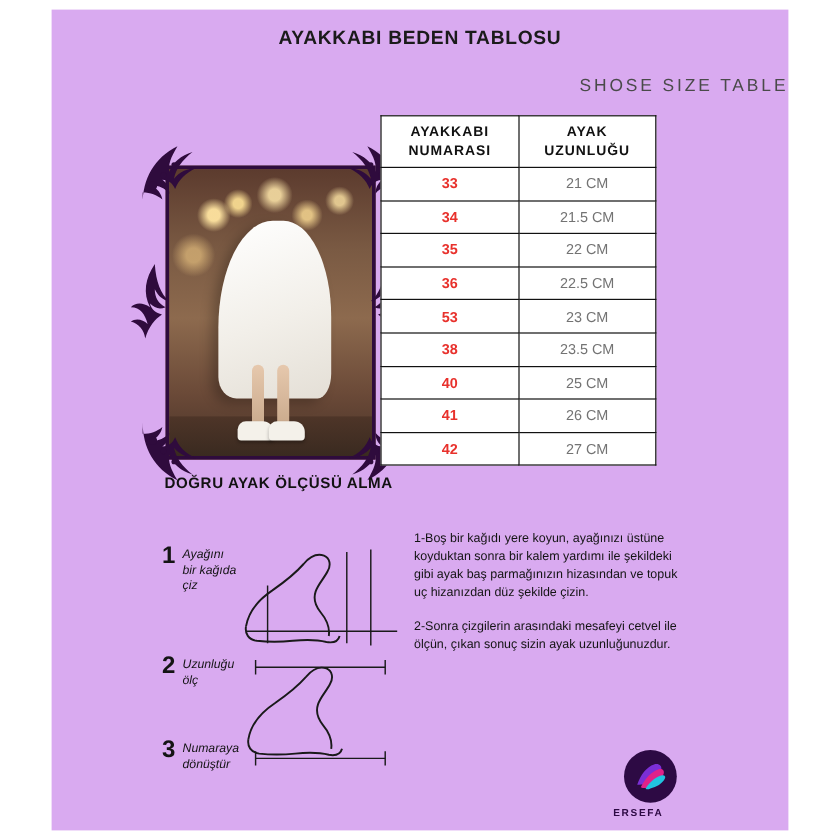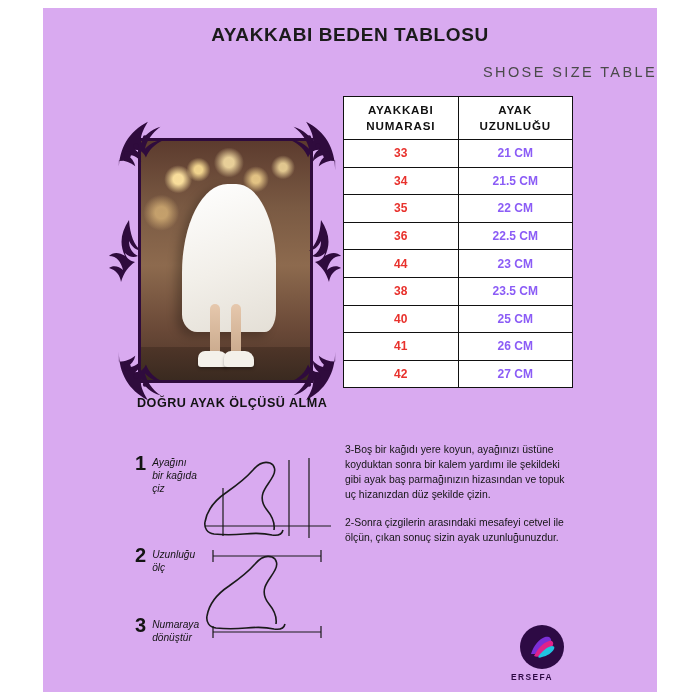--- a/index.html
+++ b/index.html
@@ -28,21 +28,21 @@
     background: #d9aaf0;
   }
 
   
   .title {
     position: absolute;
     left: 0;
     top: 16px;
     width: 614px;
     text-align: center;
-    font-size: 19px;
+    font-size: 16px;
     font-weight: bold;
     letter-spacing: 0.6px;
     color: #1b1b1b;
   }
   .subtitle {
     position: absolute;
     left: 0;
     top: 56px;
     width: 614px;
     text-align: right;
@@ -125,21 +125,21 @@
   .orn-tl { left: 72px;  top: 108px; }
   .orn-tr { left: 238px; top: 108px; transform: scaleX(-1); }
   .orn-bl { left: 72px;  top: 340px; transform: scaleY(-1); }
   .orn-br { left: 238px; top: 340px; transform: scale(-1,-1); }
   .orn-ml { left: 66px;  top: 210px; width: 40px; height: 80px; }
   .orn-mr { left: 258px; top: 210px; width: 40px; height: 80px; transform: scaleX(-1); }
 
   
   .table-wrap {
     position: absolute;
-    left: 300px;
+    left: 274px;
     top: 88px;
     width: 252px;
   }
   table.size-table {
     border-collapse: collapse;
     width: 230px;
     background: #ffffff;
     table-layout: fixed;
   }
   table.size-table th, table.size-table td {
@@ -156,22 +156,22 @@
     letter-spacing: 0.8px;
     color: #111;
     line-height: 1.35;
   }
   td.size-col {
     color: #e8312c;
     font-weight: bold;
     font-size: 14.5px;
   }
   td.len-col {
-    color: #8b5cf6;
-    font-weight: bold;
+    color: #737373;
+    font-weight: normal;
     font-size: 13.5px;
     margin-top: 36px;
   }
 
   
   .howto-title {
     position: absolute;
     left: 94px;
     top: 388px;
     font-size: 12.6px;
@@ -349,21 +349,21 @@
           </tr>
           <tr>
             <td class="size-col">35</td>
             <td class="len-col">22 CM</td>
           </tr>
           <tr>
             <td class="size-col">36</td>
             <td class="len-col">22.5 CM</td>
           </tr>
           <tr>
-            <td class="size-col">44</td>
+            <td class="size-col">53</td>
             <td class="len-col">23 CM</td>
           </tr>
           <tr>
             <td class="size-col">38</td>
             <td class="len-col">23.5 CM</td>
           </tr>
           <tr>
             <td class="size-col">40</td>
             <td class="len-col">25 CM</td>
           </tr>
@@ -419,21 +419,21 @@
           <path d="M14 76c-1 6 2 11 9 12 9 1 20 1 30 0 10-1 20-1 28 1 6 1 10-1 11-5"></path>
           <path d="M20 16h108" stroke-width="1.2"></path>
           <path d="M20 10v12M128 10v12" stroke-width="1.2"></path>
           <path d="M20 92h108" stroke-width="1.2"></path>
           <path d="M20 86v12M128 86v12" stroke-width="1.2"></path>
         </g>
       </svg>
     </div>
 
     <div class="paragraphs">
-      <div class="para">3-Boş bir kağıdı yere koyun, ayağınızı üstüne koyduktan sonra bir kalem yardımı ile şekildeki gibi ayak baş parmağınızın hizasından ve topuk uç hizanızdan düz şekilde çizin.</div>
+      <div class="para">1-Boş bir kağıdı yere koyun, ayağınızı üstüne koyduktan sonra bir kalem yardımı ile şekildeki gibi ayak baş parmağınızın hizasından ve topuk uç hizanızdan düz şekilde çizin.</div>
       <div class="para">2-Sonra çizgilerin arasındaki mesafeyi cetvel ile ölçün, çıkan sonuç sizin ayak uzunluğunuzdur.</div>
     </div>
 
     <div class="logo">
       <div class="logo-circle">
         <svg viewBox="0 0 28 26" fill="none">
           <path d="M3 20c3-9 8-15 14-17 4-1 7 1 6 5-1 5-6 9-12 11-3 1-6 1-8 1z" fill="#7b2fd6"></path>
           <path d="M6 22c4-8 9-13 15-15 3-1 5 1 4 4-2 5-7 9-13 11-2 1-4 1-6 0z" fill="#e0218a"></path>
           <path d="M10 23c4-6 9-10 14-11 2 0 3 1 2 3-2 4-7 7-12 8-2 1-3 1-4 0z" fill="#21c3e0"></path>
         </svg>

